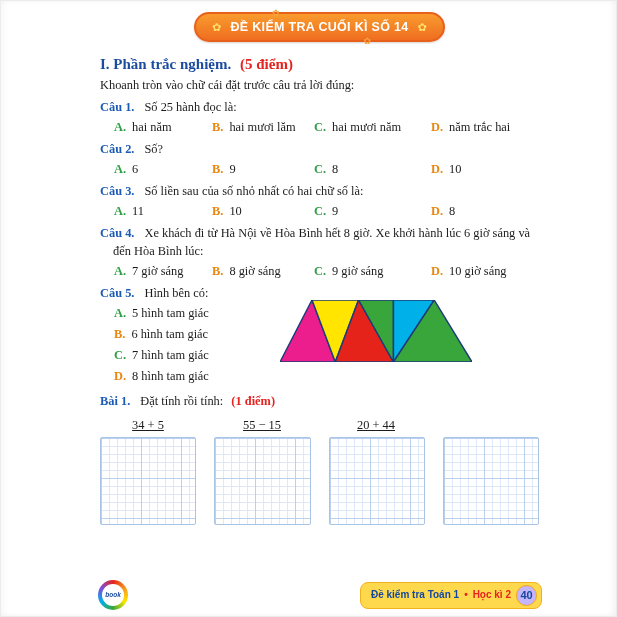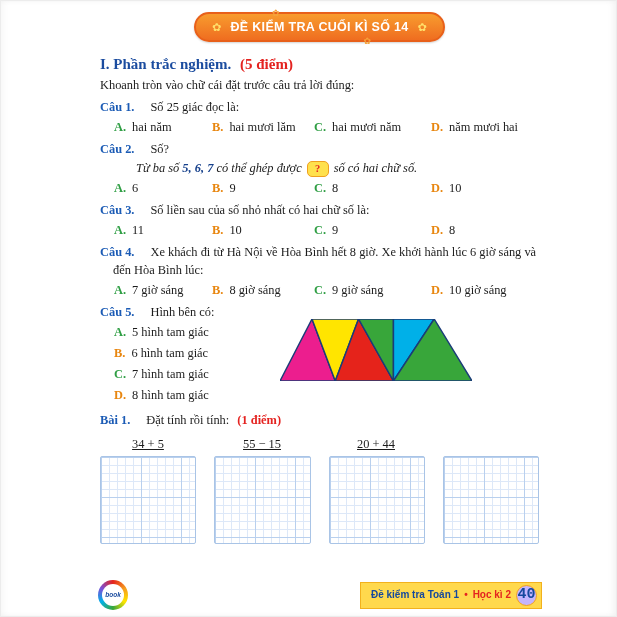--- a/index.html
+++ b/index.html
@@ -29,21 +29,21 @@
   .deco-flower.dr{right:168px;bottom:-4px;}
 
   
   .sec-heading{margin-top:13px;font-size:15px;}
   .sec-title{color:#1b4c9f;font-weight:bold;}
   .points{color:#e42320;font-weight:bold;margin-left:5px;}
   .instruction{margin:3px 0 4px;}
 
   
   .q{margin-top:4px;padding-left:13px;text-indent:-13px;}
-  .q-label{color:#1b5bb5;font-weight:bold;margin-right:16px;}
+  .q-label{color:#1b5bb5;font-weight:bold;margin-right:10px;}
   .bnum{font-weight:normal;}
   .bblue{font-weight:bold;color:#17418c;}
   .opts{display:flex;margin:2px 0 4px 14px;}
   .opt{display:flex;align-items:baseline;}
   .opt.w1{width:98px;}.opt.w2{width:102px;}.opt.w3{width:117px;}.opt.w4{flex:1;}
   .letter{font-weight:bold;margin-right:6px;}
   .letter.g{color:#2f9e44;}
   .letter.o{color:#e8860f;}
 
   
@@ -77,28 +77,28 @@
   }
 
   
   .footer{position:absolute;left:98px;right:75px;bottom:7px;display:flex;justify-content:space-between;align-items:center;}
   .logo{width:30px;height:30px;border-radius:50%;display:flex;align-items:center;justify-content:center;
     background:conic-gradient(#e5231b,#f59b1f,#ffe500,#38a63a,#00b0e8,#7b4fd8,#e5231b);}
   .logo-inner{width:22px;height:22px;border-radius:50%;background:#fff;color:#1b4c9f;
     font-family:"Liberation Sans","DejaVu Sans",sans-serif;font-weight:bold;font-style:italic;
     font-size:6.5px;display:flex;align-items:center;justify-content:center;}
   .footer-tag{display:flex;align-items:center;gap:5px;
-    background:#ffd94d;border:1px solid #f2b11d;border-radius:0;
+    background:#ffd94d;border:1px solid #f2b11d;border-radius:8px;
     padding:2px 4px 2px 10px;
     font-family:"Liberation Sans","DejaVu Sans",sans-serif;font-weight:bold;font-size:10px;}
   .tag-book{color:#14489e;}
   .tag-dot{color:#e42320;}
   .tag-term{color:#e42320;}
   .page-circle{width:19px;height:19px;border-radius:50%;background:#c4b5fd;border:1.5px solid #f2a21d;
-    color:#14489e;display:flex;align-items:center;justify-content:center;font-size:15px;font-family:Liberation Mono, monospace;}
+    color:#14489e;display:flex;align-items:center;justify-content:center;font-size:11px;}
 </style>
 </head>
 <body>
 
 <div class="content">
 
   <div class="banner-row">
     <span class="deco-flower dl">✿</span>
     <div class="banner">
       <span class="flower">✿</span>
@@ -108,46 +108,43 @@
     <span class="deco-flower dr">✿</span>
   </div>
 
   <div class="sec-heading">
     <span class="sec-title">I. Phần trắc nghiệm.</span>
     <span class="points">(5 điểm)</span>
   </div>
   <div class="instruction">Khoanh tròn vào chữ cái đặt trước câu trả lời đúng:</div>
 
   <div class="q">
-    <span class="q-label">Câu 1.</span><span>Số </span><span class="bnum">25</span><span> giác đọc là:</span>
+    <span class="q-label">Câu 1.</span><span>Số </span><span class="bnum">25</span><span> hành đọc là:</span>
   </div>
   <div class="opts">
     <div class="opt w1">
         <span class="letter g">A.</span>
         <span>hai năm</span>
       </div>
     <div class="opt w2">
         <span class="letter o">B.</span>
         <span>hai mươi lăm</span>
       </div>
     <div class="opt w3">
         <span class="letter g">C.</span>
         <span>hai mươi năm</span>
       </div>
     <div class="opt w4">
         <span class="letter o">D.</span>
-        <span>năm mươi hai</span>
+        <span>năm trắc hai</span>
       </div>
   </div>
 
   <div class="q">
     <span class="q-label">Câu 2.</span><span>Số?</span>
-  </div>
-  <div class="sub-line">
-    <span>Từ ba số </span><span class="bblue">5, 6, 7</span><span> có thể ghép được</span><span class="qmark-box">?</span><span>số có hai chữ số.</span>
   </div>
   <div class="opts">
     <div class="opt w1">
         <span class="letter g">A.</span>
         <span>6</span>
       </div>
     <div class="opt w2">
         <span class="letter o">B.</span>
         <span>9</span>
       </div>

